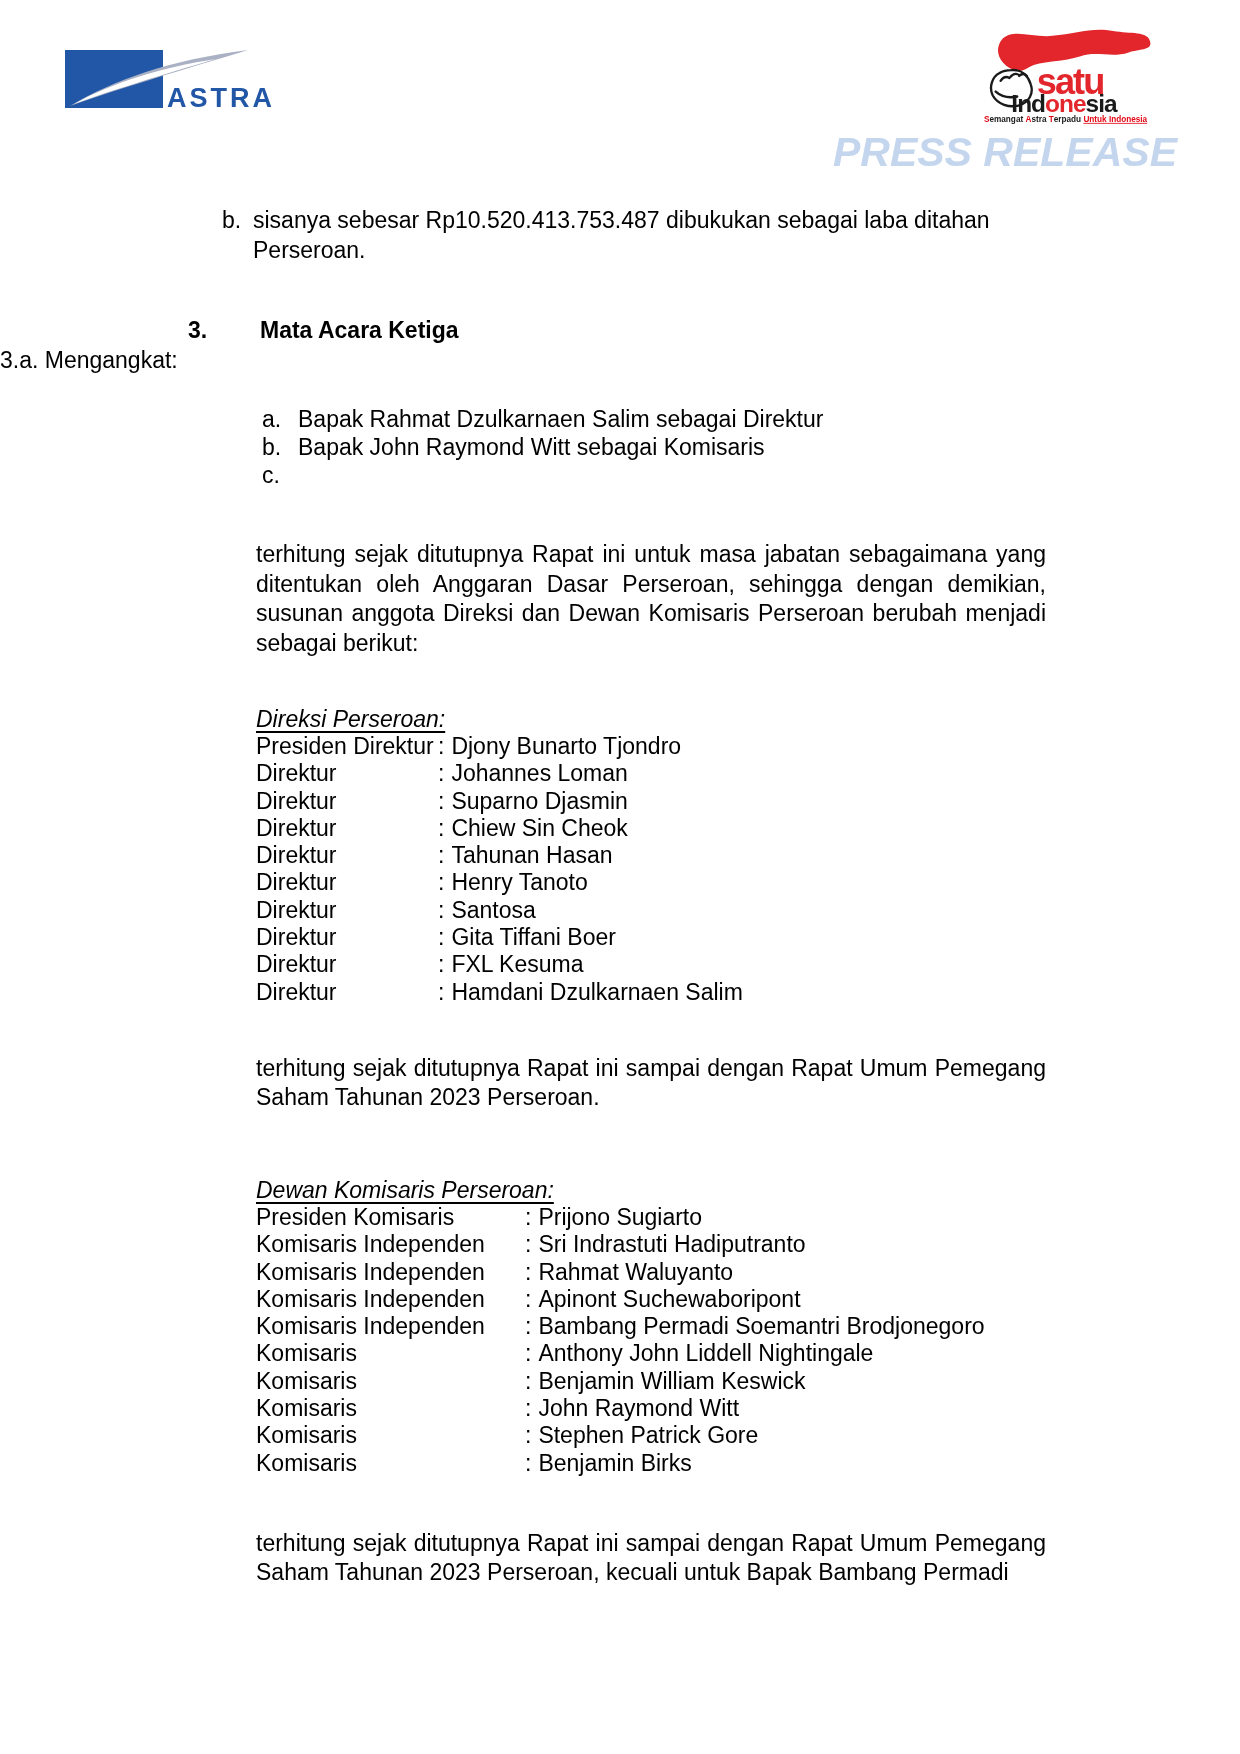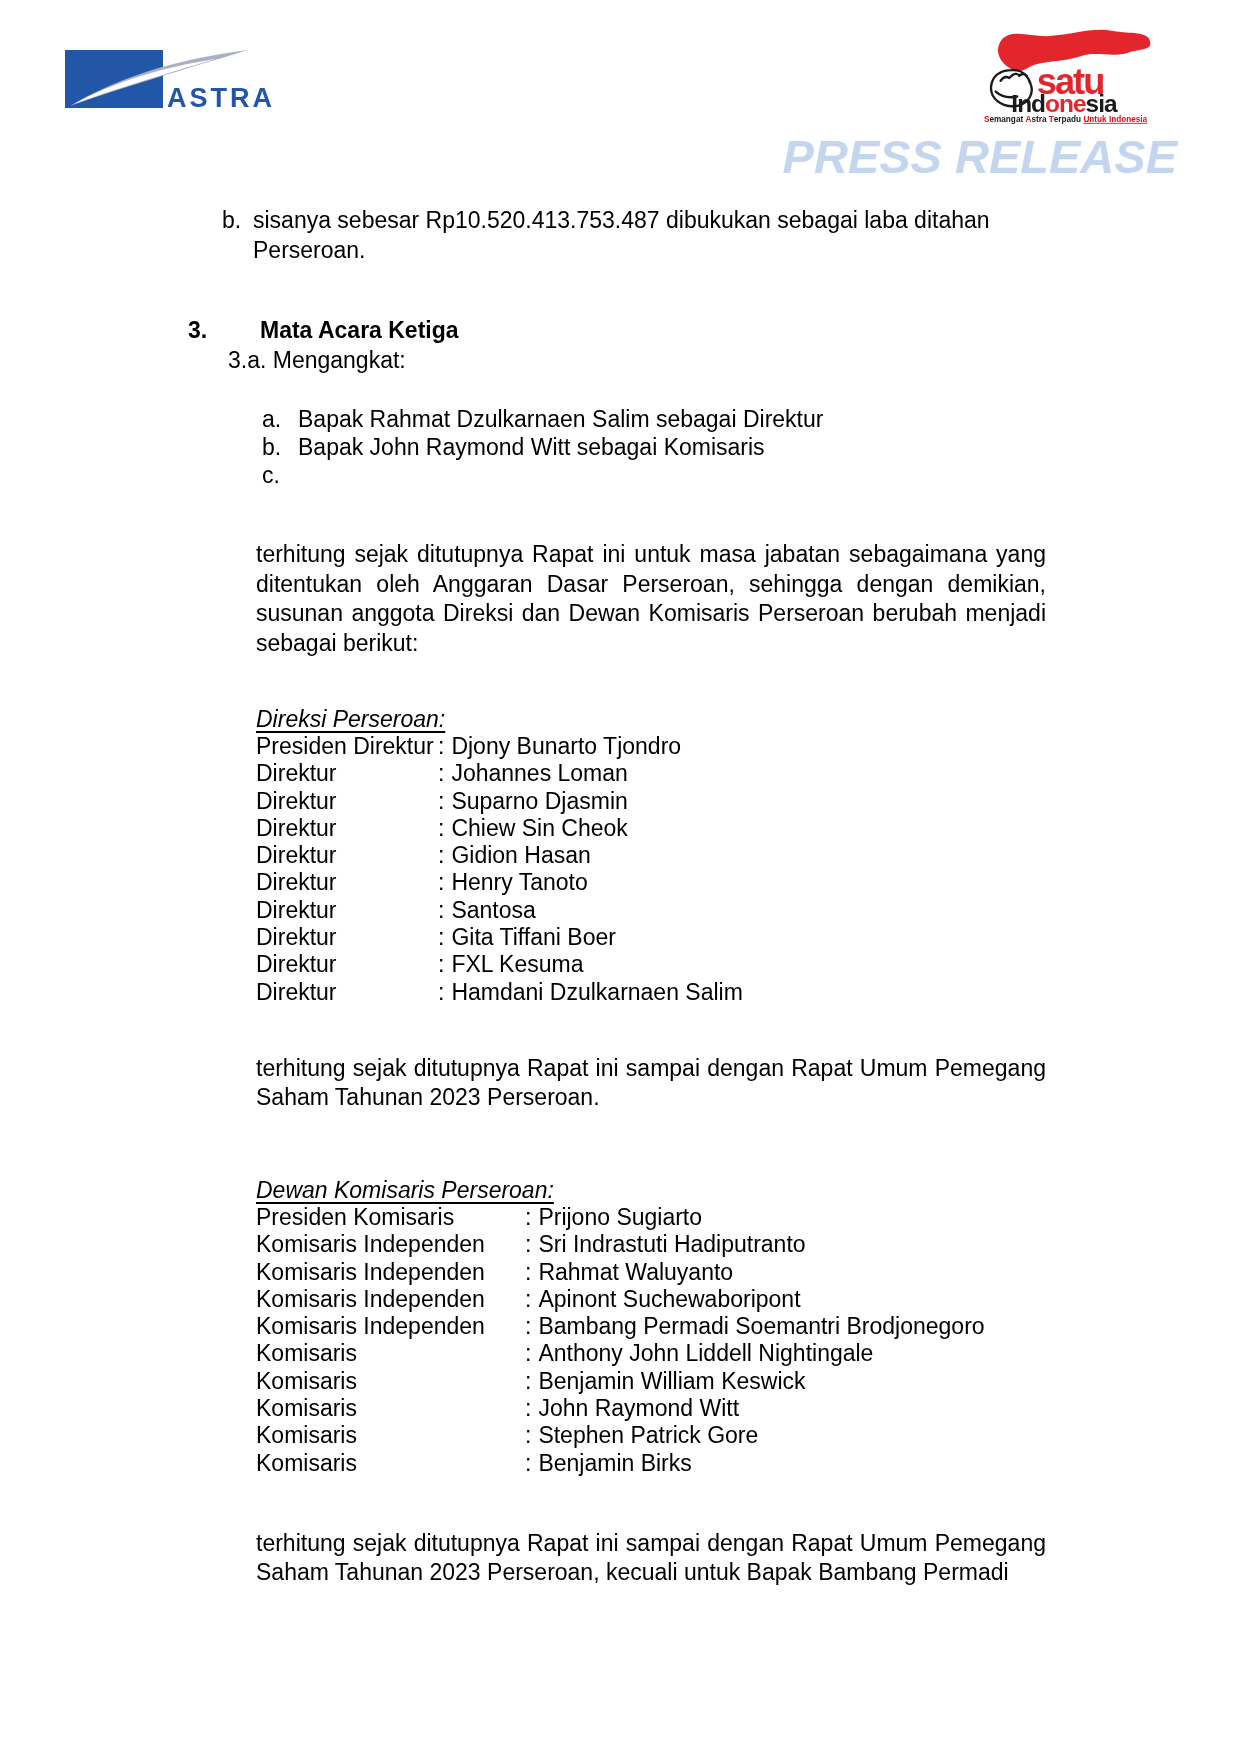--- a/index.html
+++ b/index.html
@@ -7,21 +7,21 @@
     position:relative; width:1240px; height:1754px; background:#ffffff;
     font-family:"Liberation Sans","DejaVu Sans",sans-serif;
     font-size:23px; color:#000; overflow:hidden;padding-left:20px;
   }
 
   
   .astra-logo { position:absolute; left:64px; top:40px; }
   .satu-logo  { position:absolute; left:982px; top:24px; }
   .press-release {
     position:absolute; top:129px; right:83px;
-    font-size:47px; font-weight:bold; font-style:italic;
+    font-size:41px; font-weight:bold; font-style:italic;
     color:#c4d6ee; letter-spacing:0; white-space:nowrap;
   }
 
   
   .astra-word { font-family:"Liberation Sans",sans-serif; font-weight:bold; font-size:27px; letter-spacing:3px; fill:#2157a6; }
   .satu-word { font-family:"Liberation Sans",sans-serif; font-weight:bold; font-size:37px; letter-spacing:-2px; fill:#e2262c; }
   .indo-word { font-family:"Liberation Sans",sans-serif; font-weight:bold; font-size:25px; letter-spacing:-1px; }
   .indo-word .blk { fill:#1a1a1a; }
   .indo-word .red { fill:#e2262c; }
   .tagline { font-family:"Liberation Sans",sans-serif; font-weight:bold; font-size:8.4px; }
@@ -32,21 +32,21 @@
   
   .content { position:absolute; left:0; top:205px; width:1240px; }
 
   .item-b { display:flex; margin-left:222px; line-height:30px; }
   .item-b .marker { flex:none; width:31px; }
   .item-b .text { width:775px; }
 
   .heading3 { display:flex; margin-top:50px; margin-left:188px; font-weight:bold; line-height:30px; }
   .heading3 .num { flex:none; width:72px; }
 
-  .subheading { margin-left:228px; line-height:30px; }
+  .subheading { line-height:30px; }
 
   .appointees { margin-top:30px; margin-left:262px; }
   .appointees .row { display:flex; line-height:28px; }
   .appointees .marker { flex:none; width:36px; }
 
   .para { margin-left:256px; width:790px; text-align:justify; line-height:29.5px; }
   .para.p1 { margin-top:51px; }
   .para.p2 { margin-top:48px; }
   .para.p3 { margin-top:52px; }
 
@@ -144,21 +144,21 @@
         <span class="name">Suparno Djasmin</span>
       </div>
         <div class="row">
         <span class="role">Direktur</span>
         <span class="colon">:</span>
         <span class="name">Chiew Sin Cheok</span>
       </div>
         <div class="row">
         <span class="role">Direktur</span>
         <span class="colon">:</span>
-        <span class="name">Gidion Hasan</span>
+        <span class="name">Tahunan Hasan</span>
       </div>
         <div class="row">
         <span class="role">Direktur</span>
         <span class="colon">:</span>
         <span class="name">Henry Tanoto</span>
       </div>
         <div class="row">
         <span class="role">Direktur</span>
         <span class="colon">:</span>
         <span class="name">Santosa</span>

